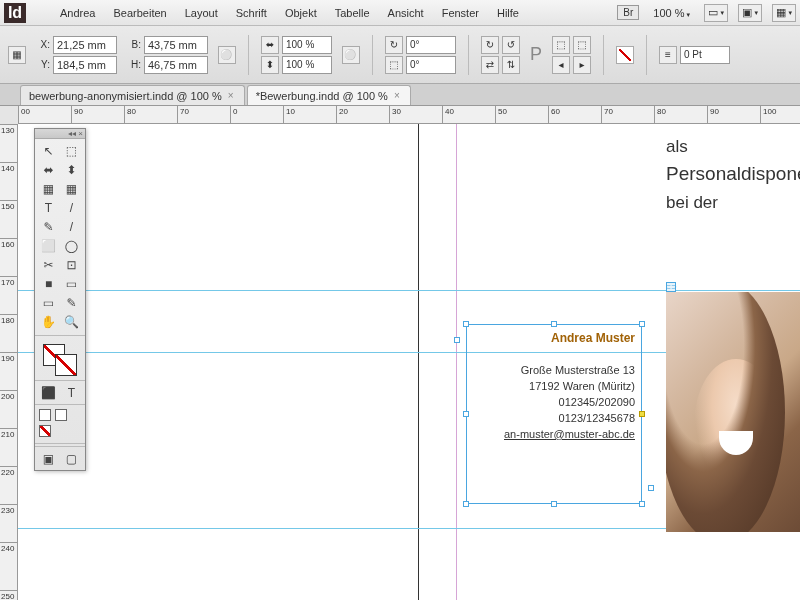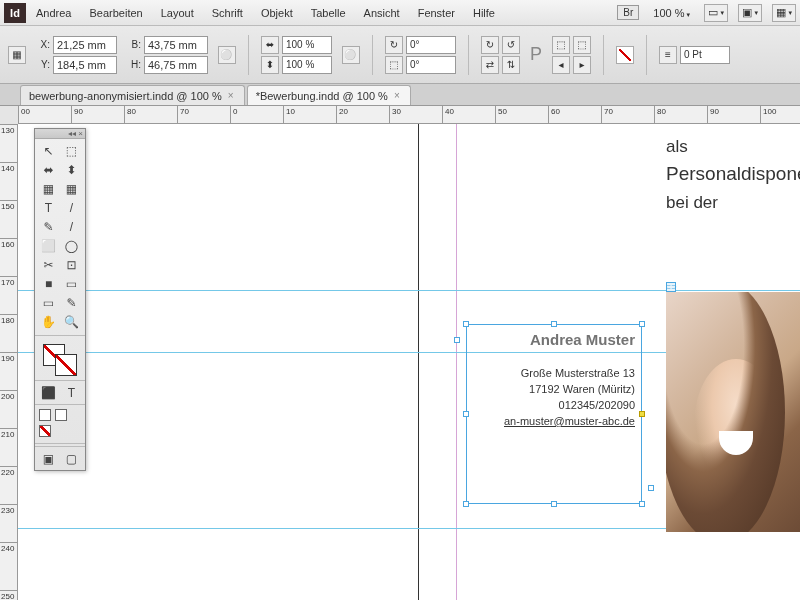--- a/index.html
+++ b/index.html
@@ -1,18 +1,18 @@
 <!DOCTYPE html>
 <html><head>
 <meta charset="utf-8">
 <style>
 *{box-sizing:border-box;margin:0;padding:0;font-family:Tahoma,Arial,sans-serif;font-size:11px;color:#333;user-select:none}
 body{width:800px;height:600px;background:#f0f0f0;overflow:hidden;position:relative}
 .menubar{height:26px;background:linear-gradient(#f5f5f5,#e5e5e5);border-bottom:1px solid #bbb;display:flex;align-items:center;padding:0 4px;gap:2px}
-.logo{width:22px;height:20px;background:#3a2a2a;color:#fff;display:flex;align-items:center;justify-content:center;font-weight:bold;margin-right:0;font-size:11px}
+.logo{width:22px;height:20px;background:#3a2a2a;color:#fff;display:flex;align-items:center;justify-content:center;font-weight:bold;margin-right:24px;font-size:16px}
 .menu-item{padding:4px 8px;cursor:default}
 .menu-right{margin-left:auto;display:flex;align-items:center;gap:10px}
 .br-box{border:1px solid #999;padding:1px 5px;background:#e8e8e8;font-size:10px}
 .zoom{padding:1px 4px}
 .icon-btn{width:24px;height:18px;border:1px solid #aaa;background:#eee;display:flex;align-items:center;justify-content:center}
 .drop{font-size:7px;margin-left:2px}
 .controlbar{height:58px;background:linear-gradient(#eaeaea,#dcdcdc);border-bottom:1px solid #aaa;display:flex;align-items:center;padding:2px 8px;gap:10px}
 .cb-group{display:flex;flex-direction:column;gap:2px}
 .cb-row{display:flex;align-items:center;gap:3px}
 .cb-label{font-size:10px;width:14px;text-align:right}
@@ -30,21 +30,21 @@
 .vruler{position:absolute;top:18px;left:0;width:18px;bottom:0;background:#f0f0f0;border-right:1px solid #999;overflow:hidden}
 .vruler .tick{position:absolute;left:0;width:18px;border-top:1px solid #999;font-size:8px;padding-top:1px;padding-left:1px}
 .canvas{position:absolute;top:18px;left:18px;right:0;bottom:0;background:#fff;overflow:hidden}
 .guide-v{position:absolute;top:0;bottom:0;width:1px;background:#d6a5d6}
 .guide-h{position:absolute;left:0;right:0;height:1px;background:#74c8e8}
 .pageedge{position:absolute;top:0;bottom:0;width:1px;background:#333}
 .textframe{position:absolute;border:1px solid #4aa6e0}
 .handle{position:absolute;width:6px;height:6px;background:#fff;border:1px solid #4aa6e0}
 .handle.hy{background:#eedd44;border-color:#b89b00}
 .frame-text{position:absolute;right:6px;text-align:right;font-family:Georgia,serif}
-.name{color:#737373;font-weight:bold;font-size:15px}
+.name{color:#a16207;font-weight:bold;font-size:12px}
 .addr{color:#333;font-size:12px;line-height:1.45;margin-top:18px}
 .email{text-decoration:underline}
 .doctext{position:absolute;font-family:'Segoe UI',Arial,sans-serif;font-size:17px;color:#333;line-height:1.3}
 .photo{position:absolute;background:linear-gradient(135deg,#e8d5c8 0%,#d4b8a0 30%,#c9a888 50%,#8b6548 70%,#6b4a35 100%);overflow:hidden}
 .photo::before{content:"";position:absolute;left:20%;top:28%;width:60%;height:55%;background:radial-gradient(ellipse at 50% 35%,#f5dcc8 0%,#ecc9ad 40%,transparent 70%);border-radius:50% 50% 40% 40%}
 .photo::after{content:"";position:absolute;left:-5%;top:-5%;width:90%;height:110%;background:radial-gradient(ellipse at 35% 25%,transparent 35%,#8b6548 45%,#6b4a35 60%,#5a3d2b 80%);border-radius:50%}
 .smile{position:absolute;left:38%;top:58%;width:24%;height:10%;background:#fff;border-radius:0 0 30px 30px;z-index:2}
 .toolbox{position:absolute;top:128px;left:34px;width:52px;background:linear-gradient(#f0f0f0,#e4e4e4);border:1px solid #888;box-shadow:1px 1px 4px rgba(0,0,0,.25);z-index:50}
 .tb-head{height:10px;background:linear-gradient(#d8d8d8,#c8c8c8);border-bottom:1px solid #aaa;display:flex;justify-content:flex-end;align-items:center;padding-right:2px;font-size:8px;color:#666}
 .tb-grid{display:flex;flex-wrap:wrap;padding:2px}
@@ -232,20 +232,21 @@
       <div class="handle" style="left:-4px;bottom:-4px"></div>
       <div class="handle" style="left:calc(50% - 3px);bottom:-4px"></div>
       <div class="handle" style="right:-4px;bottom:-4px"></div>
       <div class="handle" style="right:-13px;bottom:12px"></div>
       <div class="frame-text" style="top:6px">
         <div class="name">Andrea Muster</div>
         <div class="addr">
           <div>Große Musterstraße 13</div>
           <div>17192 Waren (Müritz)</div>
           <div>012345/202090</div>
+          <div>0123/12345678</div>
           <div class="email">an-muster@muster-abc.de</div>
         </div>
       </div>
     </div>
   </div>
 </div>
 
 <div class="toolbox">
   <div class="tb-head">◂◂ ×</div>
   <div class="tb-grid" id="toolgrid">

